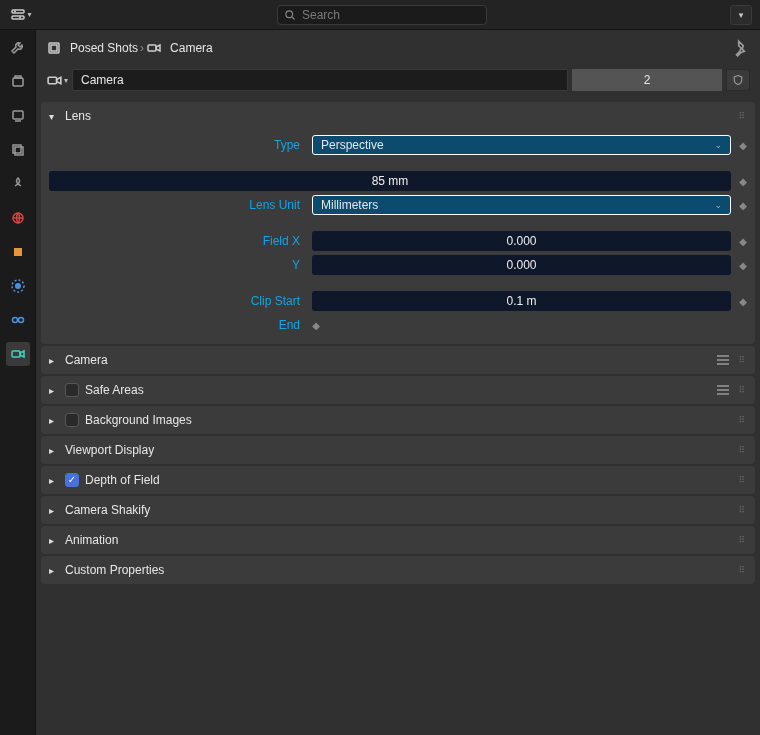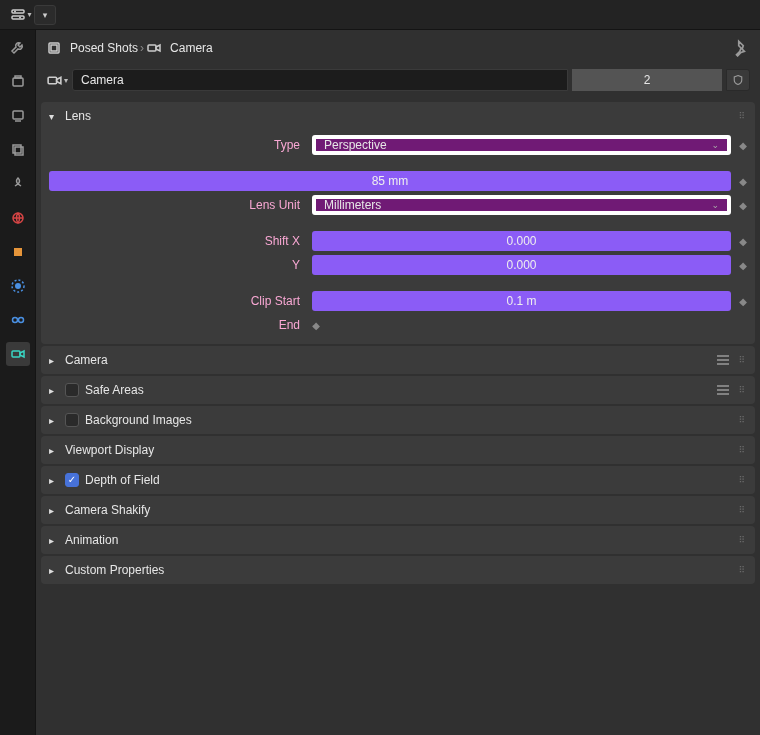--- a/index.html
+++ b/index.html
@@ -50,24 +50,24 @@
   .chev.right::before { content: "▸"; }
   .drag-dots { margin-left: auto; color: #6a6a6a; letter-spacing: 2px; font-size: 9px; display: flex; align-items: center; gap: 6px; }
   .list-icon { width: 16px; height: 16px; color: #9a9a9a; display: flex; align-items: center; justify-content: center; }
   .checkbox { width: 14px; height: 14px; border-radius: 3px; background: #2a2a2a; border: 1px solid #555; display: inline-flex; align-items: center; justify-content: center; }
   .checkbox.checked { background: #4772d9; border-color: #4772d9; }
   .checkbox.checked::after { content: "✓"; color: #fff; font-size: 10px; line-height: 1; }
 
   .panel-body { padding: 4px 8px 8px 8px; display: flex; flex-direction: column; gap: 2px; }
   .prop-row { display: flex; align-items: center; gap: 8px; height: 22px; }
   .prop-row.spacer { height: 10px; }
-  .prop-label { width: 255px; text-align: right; color: #f9a8d4; font-size: 12px; padding-right: 4px; }
+  .prop-label { width: 255px; text-align: right; color: #0ea5e9; font-size: 12px; padding-right: 4px; }
   .prop-field { flex: 1; height: 20px; border-radius: 3px; display: flex; align-items: center; padding: 0 8px; font-size: 12px; }
-  .prop-field.select { background: #701a75; border: 4px solid #ffffff; justify-content: space-between; color: #e6e6e6; }
-  .prop-field.value { background: #8b5cf6; justify-content: center; color: #eee; }
+  .prop-field.select { background: #0c4a6e; border: 1px solid #ffffff; justify-content: space-between; color: #e6e6e6; }
+  .prop-field.value { background: #0f172a; justify-content: center; color: #eee; }
   .prop-dot { width: 8px; text-align: center; color: #888; font-size: 10px; }
   .sel-chev { font-size: 9px; color: #aaa; }
 
   
   svg { fill: none; stroke: currentColor; stroke-width: 1.5; }
   .orange { color: #e6953a; }
   .red { color: #d64545; }
   .blue { color: #4a90e2; }
   .teal { color: #3ad6c4; }
 </style>
@@ -77,20 +77,29 @@
 <div class="topbar">
   <div class="topbar-left">
     <div class="editor-type">
       <svg viewBox="0 0 16 16">
           <rect x="2" y="3" width="12" height="3" rx="1"></rect>
           <rect x="2" y="9" width="12" height="3" rx="1"></rect>
           <circle cx="5" cy="4.5" r="1" fill="currentColor" stroke="none"></circle>
           <circle cx="10" cy="10.5" r="1" fill="currentColor" stroke="none"></circle>
         </svg>
       <span class="chev-small">▾</span>
+    </div>
+  </div>
+  <div class="search-wrap">
+    <div class="search-box">
+      <svg width="12" height="12" viewBox="0 0 16 16">
+          <circle cx="7" cy="7" r="4.5"></circle>
+          <line x1="11" y1="11" x2="14" y2="14"></line>
+        </svg>
+      <input type="text" placeholder="Search" style="">
     </div>
   </div>
   <div class="topbar-right">
     <span>▾</span>
   </div>
 </div>
 
 <div class="body-row">
 
   <div class="vtabs">
@@ -231,21 +240,21 @@
           <div class="prop-row">
             <div class="prop-label">Lens Unit</div>
             <div class="prop-field select">
               <span>Millimeters</span>
               <span class="sel-chev">⌄</span>
             </div>
             <div class="prop-dot">◆</div>
           </div>
           <div class="prop-row spacer"></div>
           <div class="prop-row">
-            <div class="prop-label">Shift X</div>
+            <div class="prop-label">Field X</div>
             <div class="prop-field value">
                 <span>0.000</span>
               </div>
             <div class="prop-dot">◆</div>
           </div>
           <div class="prop-row">
             <div class="prop-label">Y</div>
             <div class="prop-field value">
                 <span>0.000</span>
               </div>

